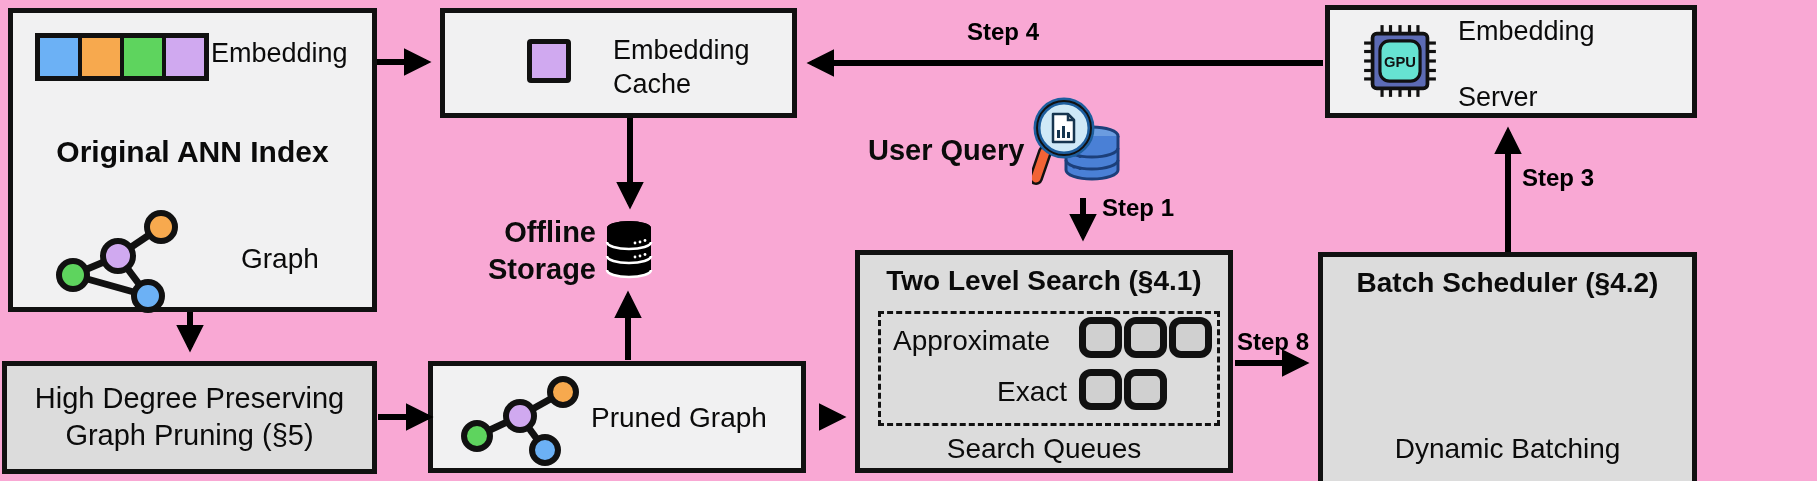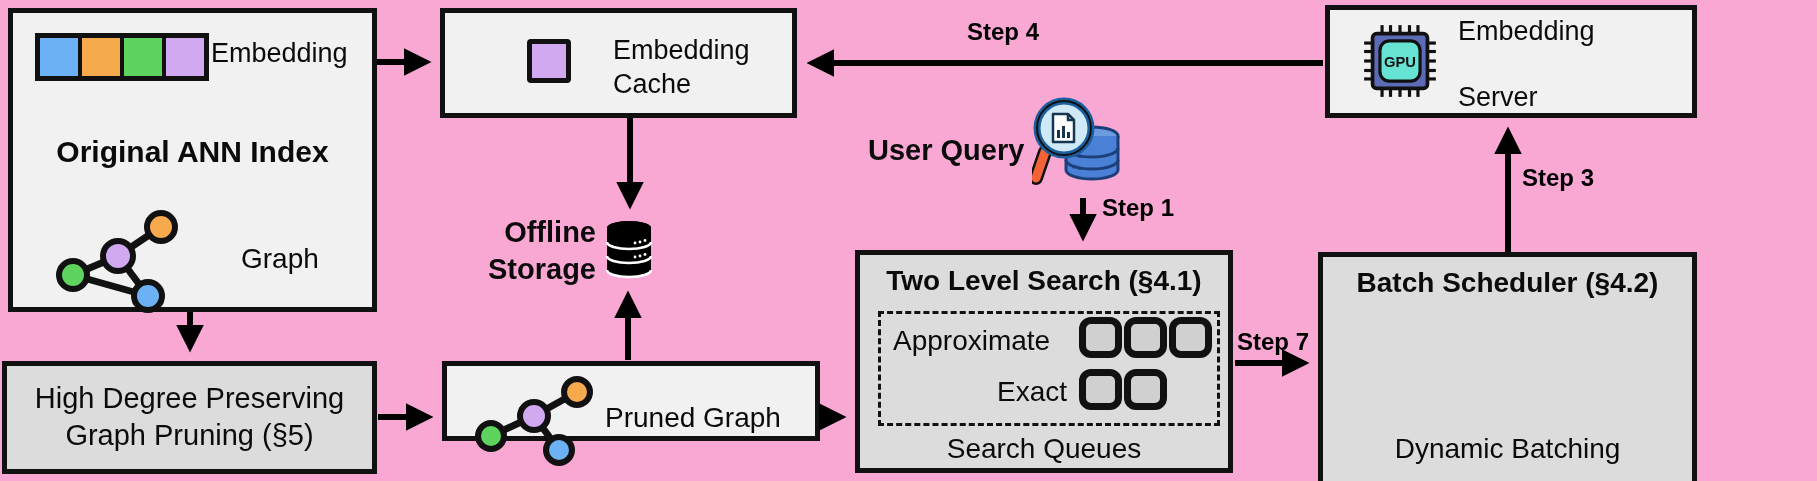--- a/index.html
+++ b/index.html
@@ -96,21 +96,21 @@
     <g fill="#fff">
       <circle cx="31" cy="25" r="1.4"></circle>
         <circle cx="36" cy="24" r="1.4"></circle>
         <circle cx="41" cy="22.5" r="1.4"></circle>
       <circle cx="31" cy="39" r="1.4"></circle>
         <circle cx="36" cy="38" r="1.4"></circle>
         <circle cx="41" cy="36.5" r="1.4"></circle>
     </g>
   </svg>
 
-  <div class="box box-light" style="left:442px; top:361px; width:378px; height:80px;">
+  <div class="box box-light" style="left:428px; top:361px; width:378px; height:112px;">
     <svg class="abs" style="left:22px; top:8px;" width="150" height="92" viewBox="0 0 150 92">
       <g stroke="#111" stroke-width="7">
         <line x1="65" y1="42" x2="108" y2="18"></line>
         <line x1="65" y1="42" x2="22" y2="62"></line>
         <line x1="65" y1="42" x2="90" y2="76"></line>
       </g>
       <g stroke="#111" stroke-width="6">
         <circle cx="108" cy="18" r="13" fill="#f7a94e"></circle>
         <circle cx="22" cy="62" r="13" fill="#5ed45e"></circle>
         <circle cx="90" cy="76" r="13" fill="#6cb1f5"></circle>
@@ -161,21 +161,21 @@
       </div>
       <div class="abs lbl" style="left:116px; top:62px; font-size:28px;">Exact</div>
       <div class="qrow" style="left:198px; top:55px;">
         <div class="qsq"></div>
         <div class="qsq"></div>
       </div>
     </div>
     <div class="abs lbl center" style="left:0; top:178px; width:100%; font-size:28px;">Search Queues</div>
   </div>
 
-  <div class="step-label center" style="left:1232px; top:328px; width:82px;">Step 7</div>
+  <div class="step-label center" style="left:1232px; top:328px; width:82px;">Step 8</div>
 
   <div class="box box-gray" style="left:1318px; top:252px; width:379px; height:246px;">
     <div class="abs title-bold center" style="left:0; top:10px; width:100%; font-size:28px;">Batch Scheduler (§4.2)</div>
     <div class="abs lbl center" style="left:0; top:176px; width:100%; font-size:28px;">Dynamic Batching</div>
   </div>
 
   <div class="step-label" style="left:1522px; top:164px;">Step 3</div>
 
   <div class="box box-light" style="left:1325px; top:5px; width:372px; height:113px;">
     <svg class="abs" style="left:32px; top:13px;" width="76" height="76" viewBox="0 0 72 72">

